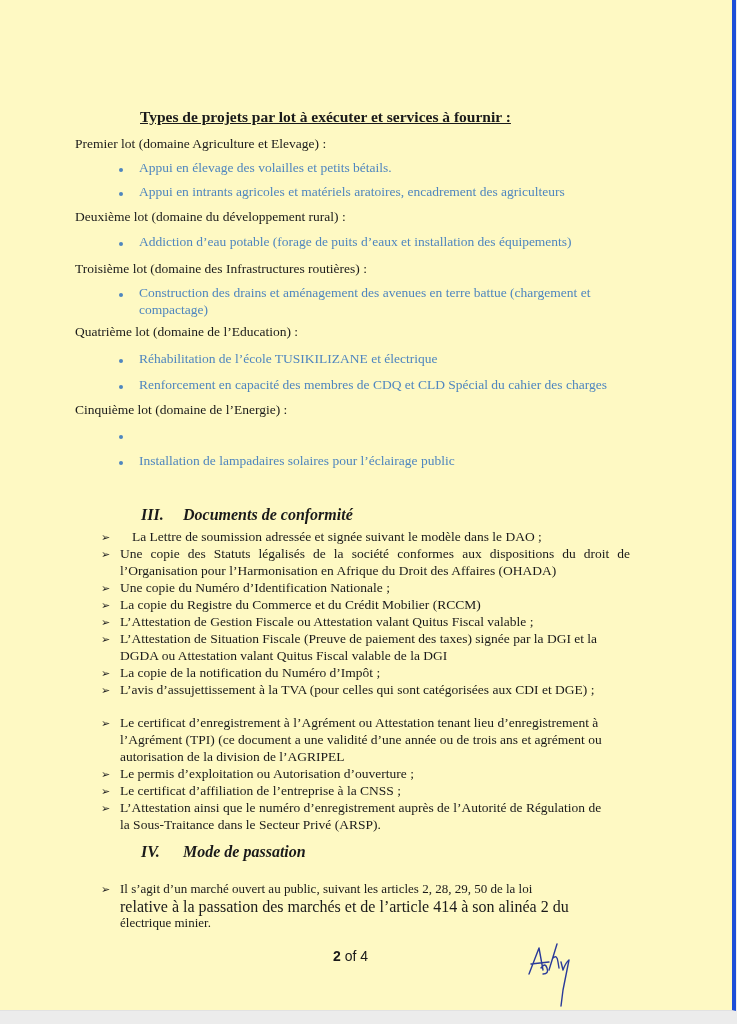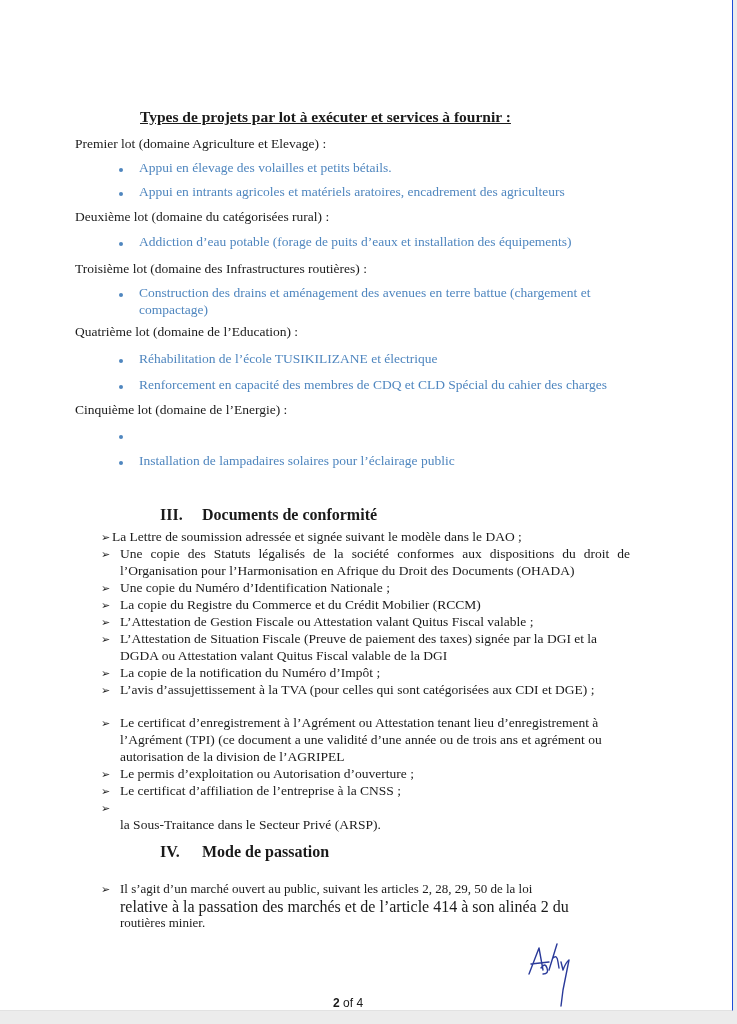--- a/index.html
+++ b/index.html
@@ -2,52 +2,52 @@
 <html><head>
 <meta charset="utf-8">
 <style>
   html, body { margin: 0; padding: 0; }
   body {
     width: 737px; height: 1024px; background: #ececec; position: relative; overflow: hidden;
     font-family: "Liberation Serif", serif; color: #1a1a1a;
   }
   .page {
     position: absolute; left: 0; top: 0; width: 732px; height: 1010px;
-    background: #ffffff; border-right: 1px solid #1d4ed8; border-bottom: 1px solid #e2e2e2;
+    background: #fef9c3; border-right: 4px solid #1d4ed8; border-bottom: 1px solid #e2e2e2;
   }
   .abs { position: absolute; white-space: nowrap; }
   .title {
     left: 140px; top: 108px; font-size: 15.5px; font-weight: bold; text-decoration: underline;
   }
   .lot { left: 75px; font-size: 13.5px; font-weight: normal; }
   .blue { color: #4f86bf; font-size: 13.5px; }
   .dot {
     position: absolute; width: 4px; height: 4px; border-radius: 50%; background: #4f86bf;
   }
-  .sec { left: 160px; font-size: 16px; font-weight: bold; }
+  .sec { left: 141px; font-size: 16px; font-weight: bold; font-style: italic; }
   .sec .num { display: inline-block; width: 42px; }
   .arrow { position: absolute; font-size: 11px; color: #222; }
   .item { font-size: 13.5px; color: #1a1a1a; }
-  .footer { left: 333px; top: 996px; font-family: "Liberation Sans", sans-serif; font-size: 12px; }
+  .footer { left: 333px; top: 948px; font-family: "Liberation Sans", sans-serif; font-size: 14px; }
   .footer b { font-weight: bold; }
 </style>
 </head>
 <body>
 
 <div class="page">
 
   <div class="abs title">Types de projets par lot à exécuter et services à fournir :</div>
 
   <div class="abs lot" style="top:136px">Premier lot (domaine Agriculture et Elevage) :</div>
   <span class="dot" style="left:119px;top:168px"></span>
   <div class="abs blue" style="left:139px;top:160px">Appui en élevage des volailles et petits bétails.</div>
   <span class="dot" style="left:119px;top:192px"></span>
   <div class="abs blue" style="left:139px;top:184px">Appui en intrants agricoles et matériels aratoires, encadrement des agriculteurs</div>
 
-  <div class="abs lot" style="top:209px">Deuxième lot (domaine du catégorisées rural) :</div>
+  <div class="abs lot" style="top:209px">Deuxième lot (domaine du développement rural) :</div>
   <span class="dot" style="left:119px;top:242px"></span>
   <div class="abs blue" style="left:139px;top:234px">Addiction d’eau potable (forage de puits d’eaux et installation des équipements)</div>
 
   <div class="abs lot" style="top:261px">Troisième lot (domaine des Infrastructures routières) :</div>
   <span class="dot" style="left:119px;top:293px"></span>
   <div class="abs blue" style="left:139px;top:285px">Construction des drains et aménagement des avenues en terre battue (chargement et</div>
   <div class="abs blue" style="left:139px;top:302px">compactage)</div>
 
   <div class="abs lot" style="top:324px">Quatrième lot (domaine de l’Education) :</div>
   <span class="dot" style="left:119px;top:359px"></span>
@@ -58,24 +58,24 @@
   <div class="abs lot" style="top:402px">Cinquième lot (domaine de l’Energie) :</div>
   <span class="dot" style="left:119px;top:435px"></span>
   <span class="dot" style="left:119px;top:461px"></span>
   <div class="abs blue" style="left:139px;top:453px">Installation de lampadaires solaires pour l’éclairage public</div>
 
   <div class="abs sec" style="top:506px">
     <span class="num">III.</span><span>Documents de conformité</span>
   </div>
 
   <span class="arrow" style="left:101px;top:531px">➢</span>
-  <div class="abs item" style="left:112px;top:529px">La Lettre de soumission adressée et signée suivant le modèle dans le DAO ;</div>
+  <div class="abs item" style="left:132px;top:529px">La Lettre de soumission adressée et signée suivant le modèle dans le DAO ;</div>
   <span class="arrow" style="left:101px;top:548px">➢</span>
   <div class="abs item" style="left:120px;top:546px;width:510px;text-align:justify;text-align-last:justify">Une copie des Statuts légalisés de la société conformes aux dispositions du droit de</div>
-  <div class="abs item" style="left:120px;top:563px">l’Organisation pour l’Harmonisation en Afrique du Droit des Documents (OHADA)</div>
+  <div class="abs item" style="left:120px;top:563px">l’Organisation pour l’Harmonisation en Afrique du Droit des Affaires (OHADA)</div>
   <span class="arrow" style="left:101px;top:582px">➢</span>
   <div class="abs item" style="left:120px;top:580px">Une copie du Numéro d’Identification Nationale ;</div>
   <span class="arrow" style="left:101px;top:599px">➢</span>
   <div class="abs item" style="left:120px;top:597px">La copie du Registre du Commerce et du Crédit Mobilier (RCCM)</div>
   <span class="arrow" style="left:101px;top:616px">➢</span>
   <div class="abs item" style="left:120px;top:614px">L’Attestation de Gestion Fiscale ou Attestation valant Quitus Fiscal valable ;</div>
   <span class="arrow" style="left:101px;top:633px">➢</span>
   <div class="abs item" style="left:120px;top:648px">DGDA ou Attestation valant Quitus Fiscal valable de la DGI</div>
   <div class="abs item" style="left:120px;top:631px">L’Attestation de Situation Fiscale (Preuve de paiement des taxes) signée par la DGI et la</div>
   <span class="arrow" style="left:101px;top:667px">➢</span>
@@ -84,30 +84,31 @@
   <div class="abs item" style="left:120px;top:682px">L’avis d’assujettissement à la TVA (pour celles qui sont catégorisées aux CDI et DGE) ;</div>
   <span class="arrow" style="left:101px;top:717px">➢</span>
   <div class="abs item" style="left:120px;top:715px">Le certificat d’enregistrement à l’Agrément ou Attestation tenant lieu d’enregistrement à</div>
   <div class="abs item" style="left:120px;top:732px">l’Agrément (TPI) (ce document a une validité d’une année ou de trois ans et agrément ou</div>
   <div class="abs item" style="left:120px;top:749px">autorisation de la division de l’AGRIPEL</div>
   <span class="arrow" style="left:101px;top:768px">➢</span>
   <div class="abs item" style="left:120px;top:766px">Le permis d’exploitation ou Autorisation d’ouverture ;</div>
   <span class="arrow" style="left:101px;top:785px">➢</span>
   <div class="abs item" style="left:120px;top:783px">Le certificat d’affiliation de l’entreprise à la CNSS ;</div>
   <span class="arrow" style="left:101px;top:802px">➢</span>
+  <div class="abs item" style="left:120px;top:800px">L’Attestation ainsi que le numéro d’enregistrement auprès de l’Autorité de Régulation de</div>
   <div class="abs item" style="left:120px;top:817px">la Sous-Traitance dans le Secteur Privé (ARSP).</div>
 
   <div class="abs sec" style="top:843px">
     <span class="num">IV.</span><span>Mode de passation</span>
   </div>
 
   <span class="arrow" style="left:101px;top:883px">➢</span>
   <div class="abs item" style="left:120px;top:881px;font-size:13px">Il s’agit d’un marché ouvert au public, suivant les articles 2, 28, 29, 50 de la loi</div>
   <div class="abs item" style="left:120px;top:898px;font-size:16px">relative à la passation des marchés et de l’article 414 à son alinéa 2 du</div>
-  <div class="abs item" style="left:120px;top:915px;font-size:13px">routières minier.</div>
+  <div class="abs item" style="left:120px;top:915px;font-size:13px">électrique minier.</div>
 
   <div class="abs footer">
     <b>2</b>
     <span>of</span>
     <span>4</span>
   </div>
 
   <svg class="abs" style="left:525px;top:940px" width="50" height="70" viewBox="0 0 50 70">
     <path d="M4 34 L14 8 L18 30 M6 24 L24 22 M16 28 q4 -6 6 0 q2 6 -4 6 M24 30 L32 4 M28 18 q4 -4 5 4 l1 6 M36 22 l2 8 q3 -8 6 -10 l-6 30 L36 66" fill="none" stroke="#2a3a9a" stroke-width="1.4" stroke-linecap="round" stroke-linejoin="round"></path>
   </svg>

